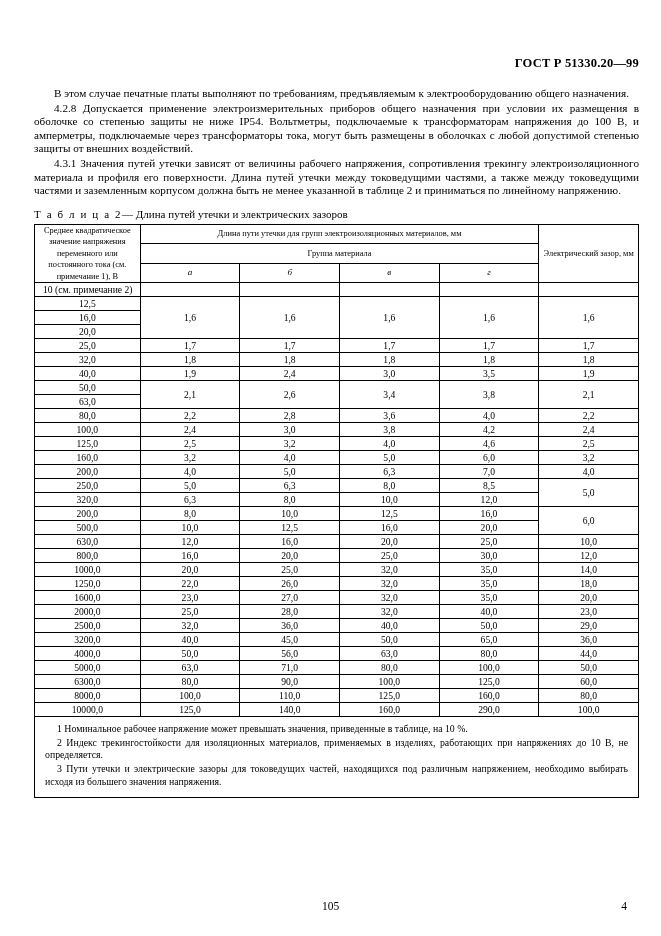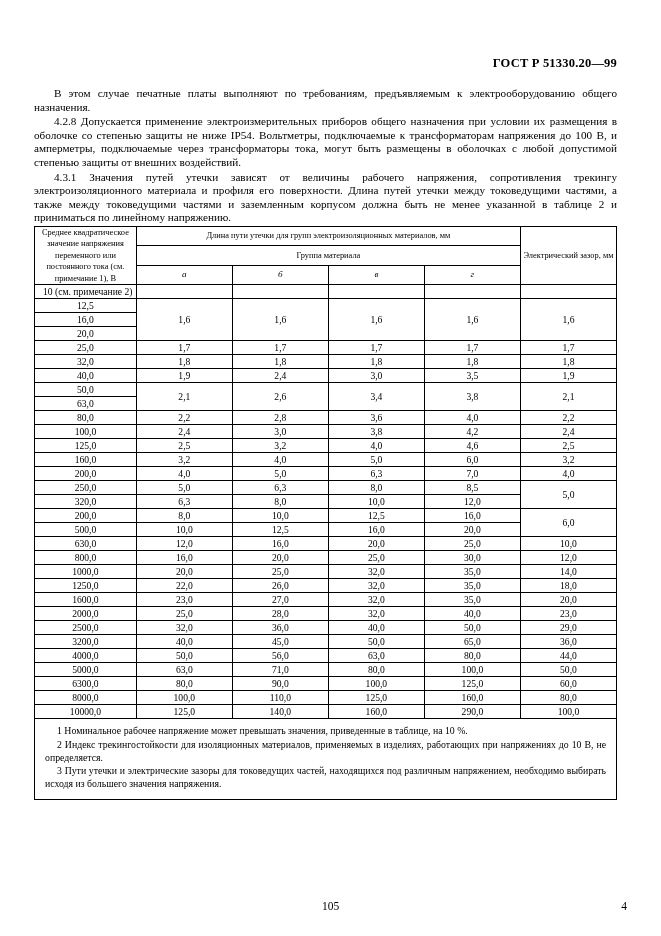--- a/index.html
+++ b/index.html
@@ -12,21 +12,21 @@
     height: 936px;
     font-family: "Liberation Serif", serif;
     color: #000;
     position: relative;
   }
   .page {
     position: relative;
     width: 661px;
     height: 936px;
     box-sizing: border-box;
-    padding: 56px 44px 20px 34px;
+    padding: 56px 22px 20px 34px;
   }
   .doc-header {
     text-align: right;
     font-family: "Liberation Serif", serif;
     font-weight: bold;
     font-size: 12.5px;
     letter-spacing: 0.2px;
     margin-bottom: 16px;
   }
   p.para {
@@ -109,20 +109,23 @@
 <body>
 
 <div class="page">
 
   <div class="doc-header">ГОСТ Р 51330.20—99</div>
 
   <p class="para">В этом случае печатные платы выполняют по требованиям, предъявляемым к электрообору­дованию общего назначения.</p>
   <p class="para">4.2.8 Допускается применение электроизмерительных приборов общего назначения при усло­вии их размещения в оболочке со степенью защиты не ниже IP54. Вольтметры, подключаемые к трансформаторам напряжения до 100 В, и амперметры, подключаемые через трансформаторы тока, могут быть размещены в оболочках с любой допустимой степенью защиты от внешних воздействий.</p>
   <p class="para">4.3.1 Значения путей утечки зависят от величины рабочего напряжения, сопротивления тре­кингу электроизоляционного материала и профиля его поверхности. Длина путей утечки между токоведущими частями, а также между токоведущими частями и заземленным корпусом должна быть не менее указанной в таблице 2 и приниматься по линейному напряжению.</p>
 
+  <div class="table-caption">
+    <span class="sp">Т а б л и ц а 2</span><span>— Длина путей утечки и электрических зазоров</span>
+  </div>
 
   <table class="main">
     <colgroup>
       <col style="width:17.5%">
       <col style="width:16.5%">
       <col style="width:16.5%">
       <col style="width:16.5%">
       <col style="width:16.5%">
       <col style="width:16.5%">
     </colgroup>

